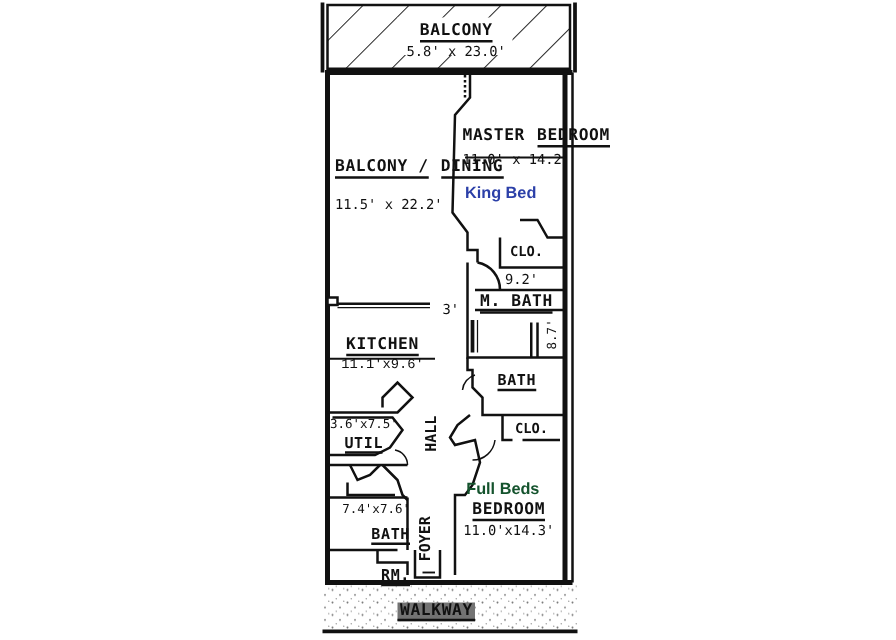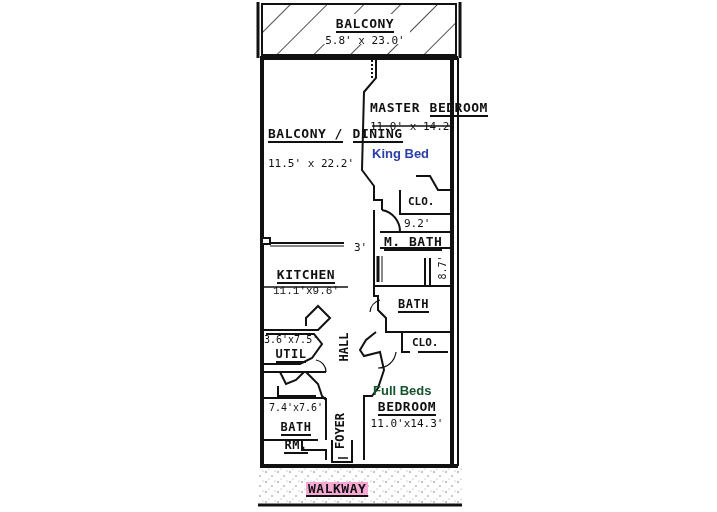--- a/index.html
+++ b/index.html
@@ -140,21 +140,21 @@
 </div>
 
 <div class="vert" style="left:330px; top:340px;">HALL</div>
 
 <div class="note" style="left:373px; top:383px; color:#14532d;">Full Beds</div>
 <div class="lbl" style="left:362px; top:398px; width:90px;">
   <div class="room" style="display:inline-block;">BEDROOM</div>
   <div class="dim" style="margin-top:2px;">11.0'x14.3'</div>
 </div>
 
-<div class="lbl" style="left:264px; top:403px; width:64px;">
+<div class="lbl" style="left:264px; top:403px; width:64px;text-align:right;">
   <div class="dim" style="font-size:10px;">7.4'x7.6'</div>
   <div class="room" style="display:inline-block; font-size:12px; margin-top:8px;">BATH</div><br>
-  <div class="room" style="display:inline-block; font-size:12px; margin-top:3px;">RM.</div>
+  <div class="room" style="display:inline-block; font-size:12px; margin-top:18px;">RM.</div>
 </div>
 
 <div class="vert" style="left:322px; top:424px;">FOYER</div>
 
-<div class="lbl room" style="left:306px; top:482px; background:#f9a8d4; padding:0 2px;">WALKWAY</div>
+<div class="lbl room" style="left:318px; top:482px; background:#737373; padding:0 2px;">WALKWAY</div>
 
 </body></html>

